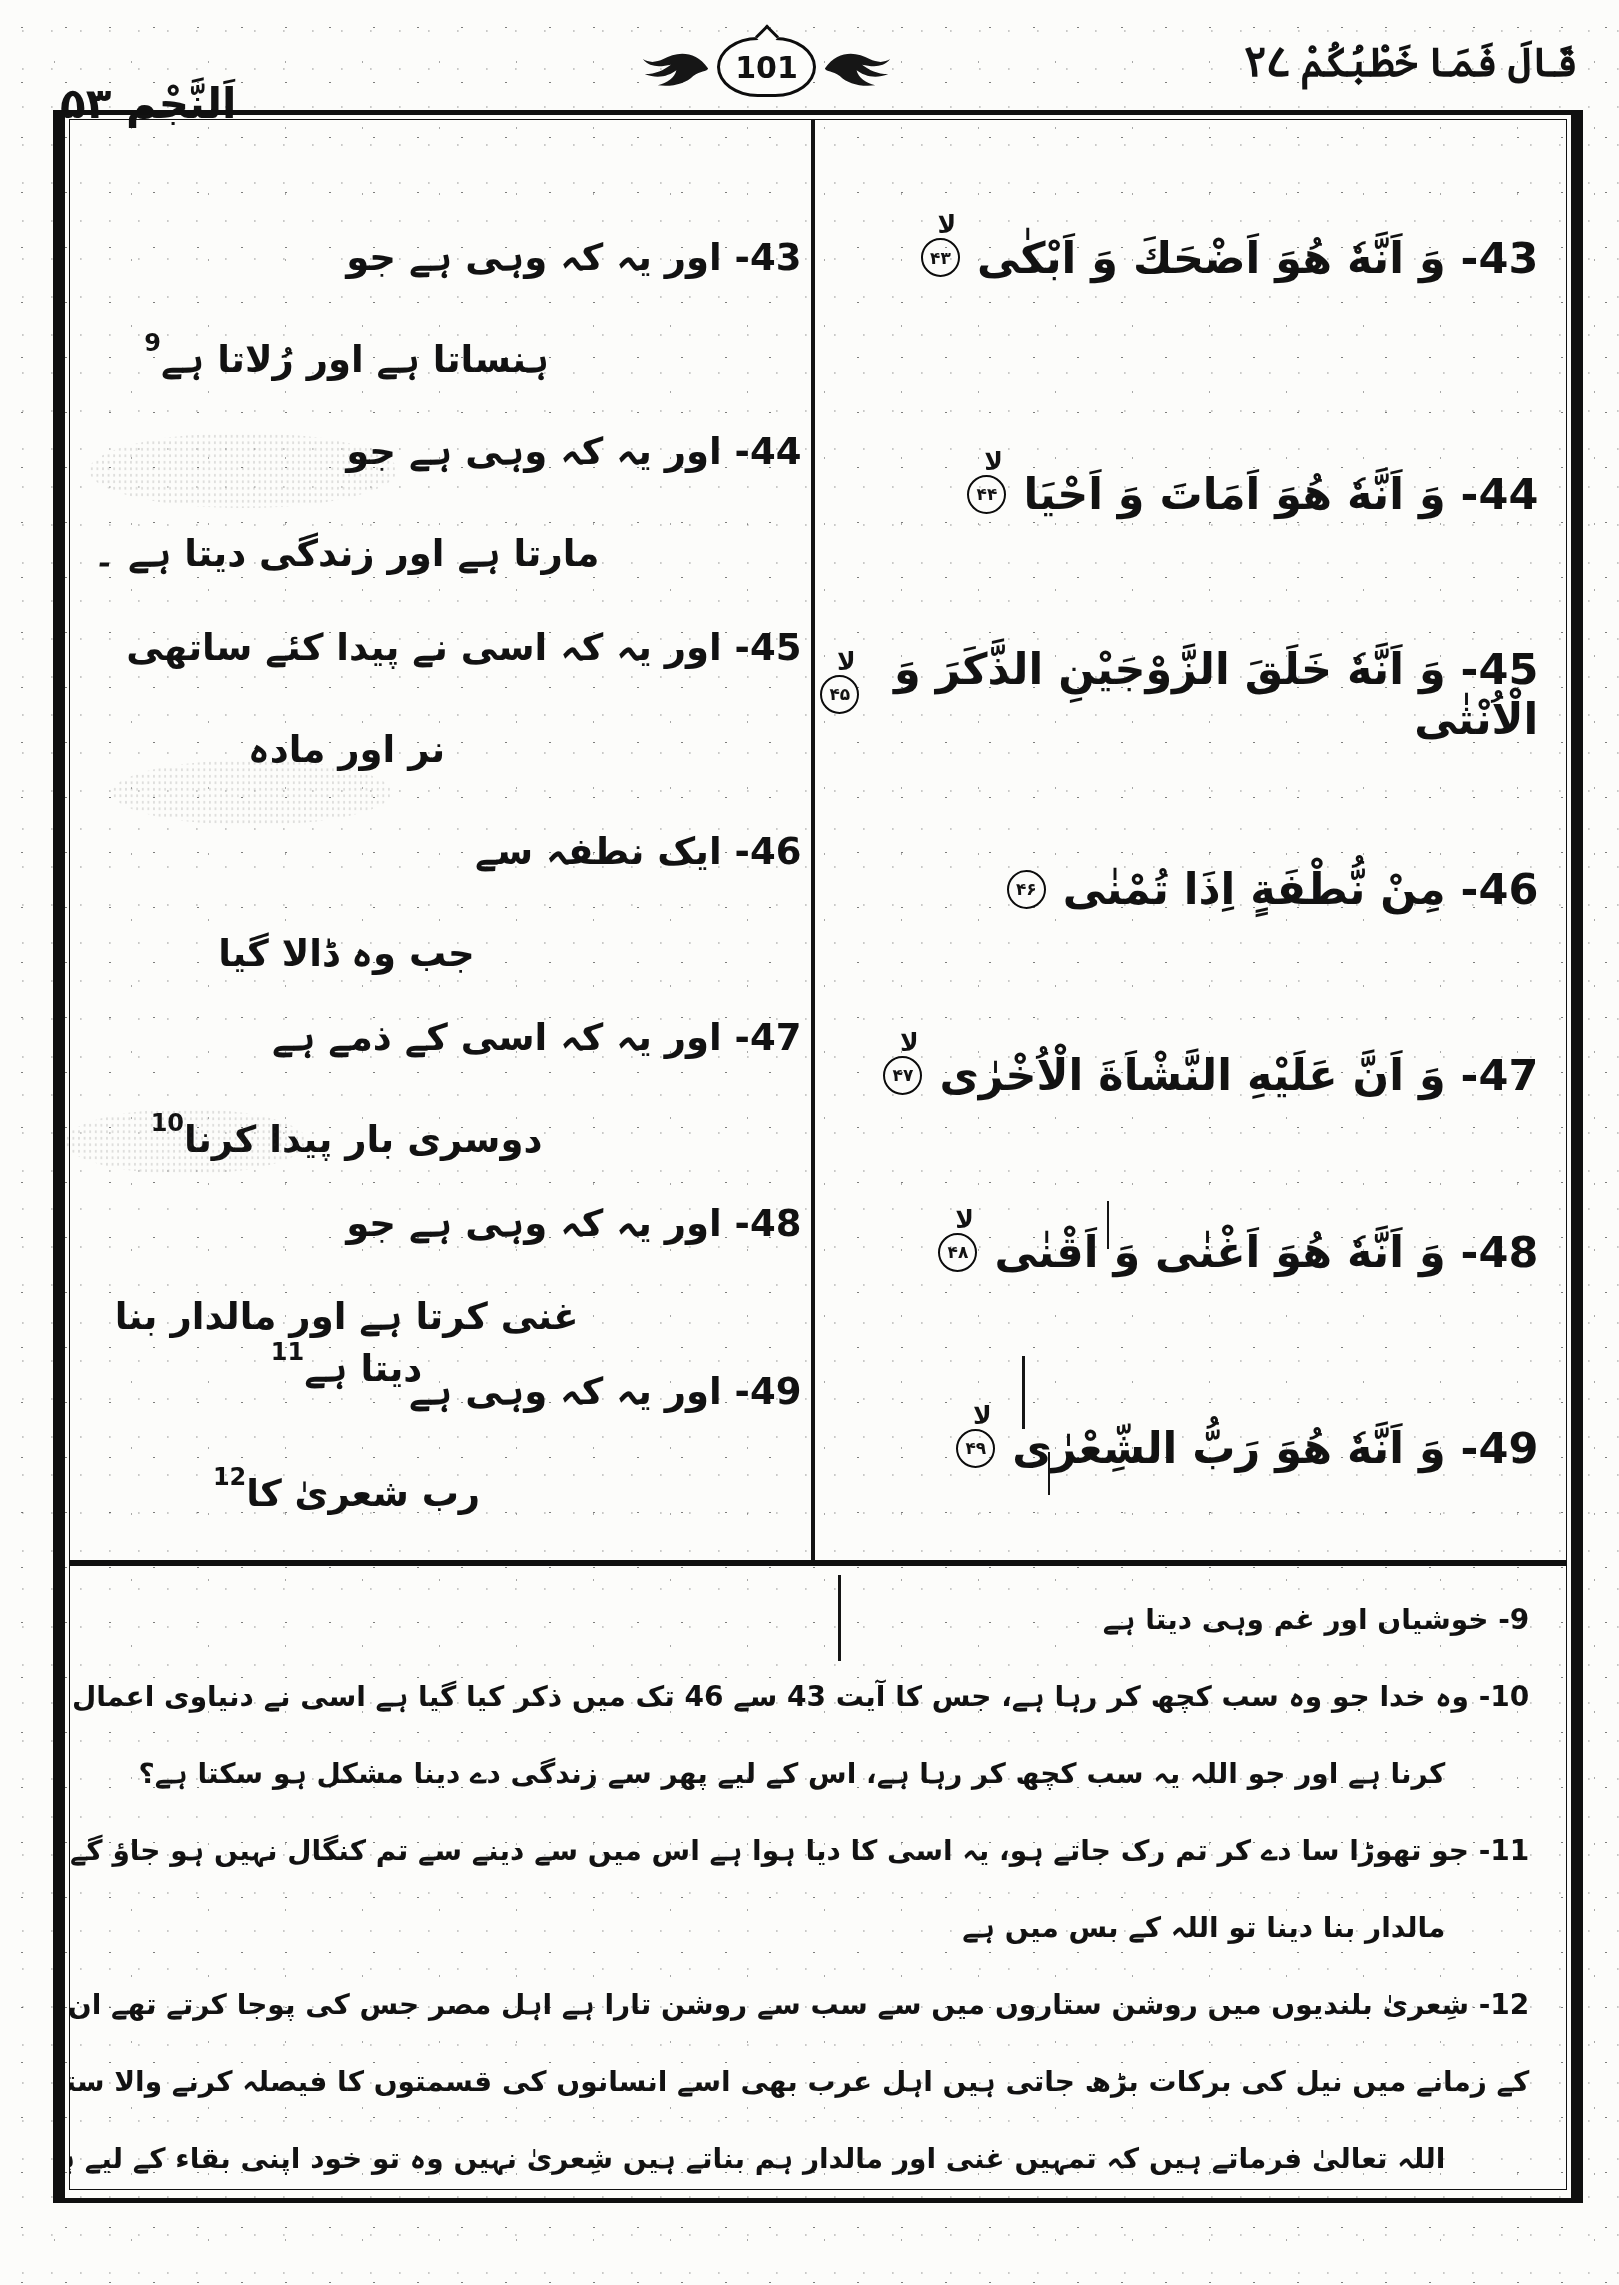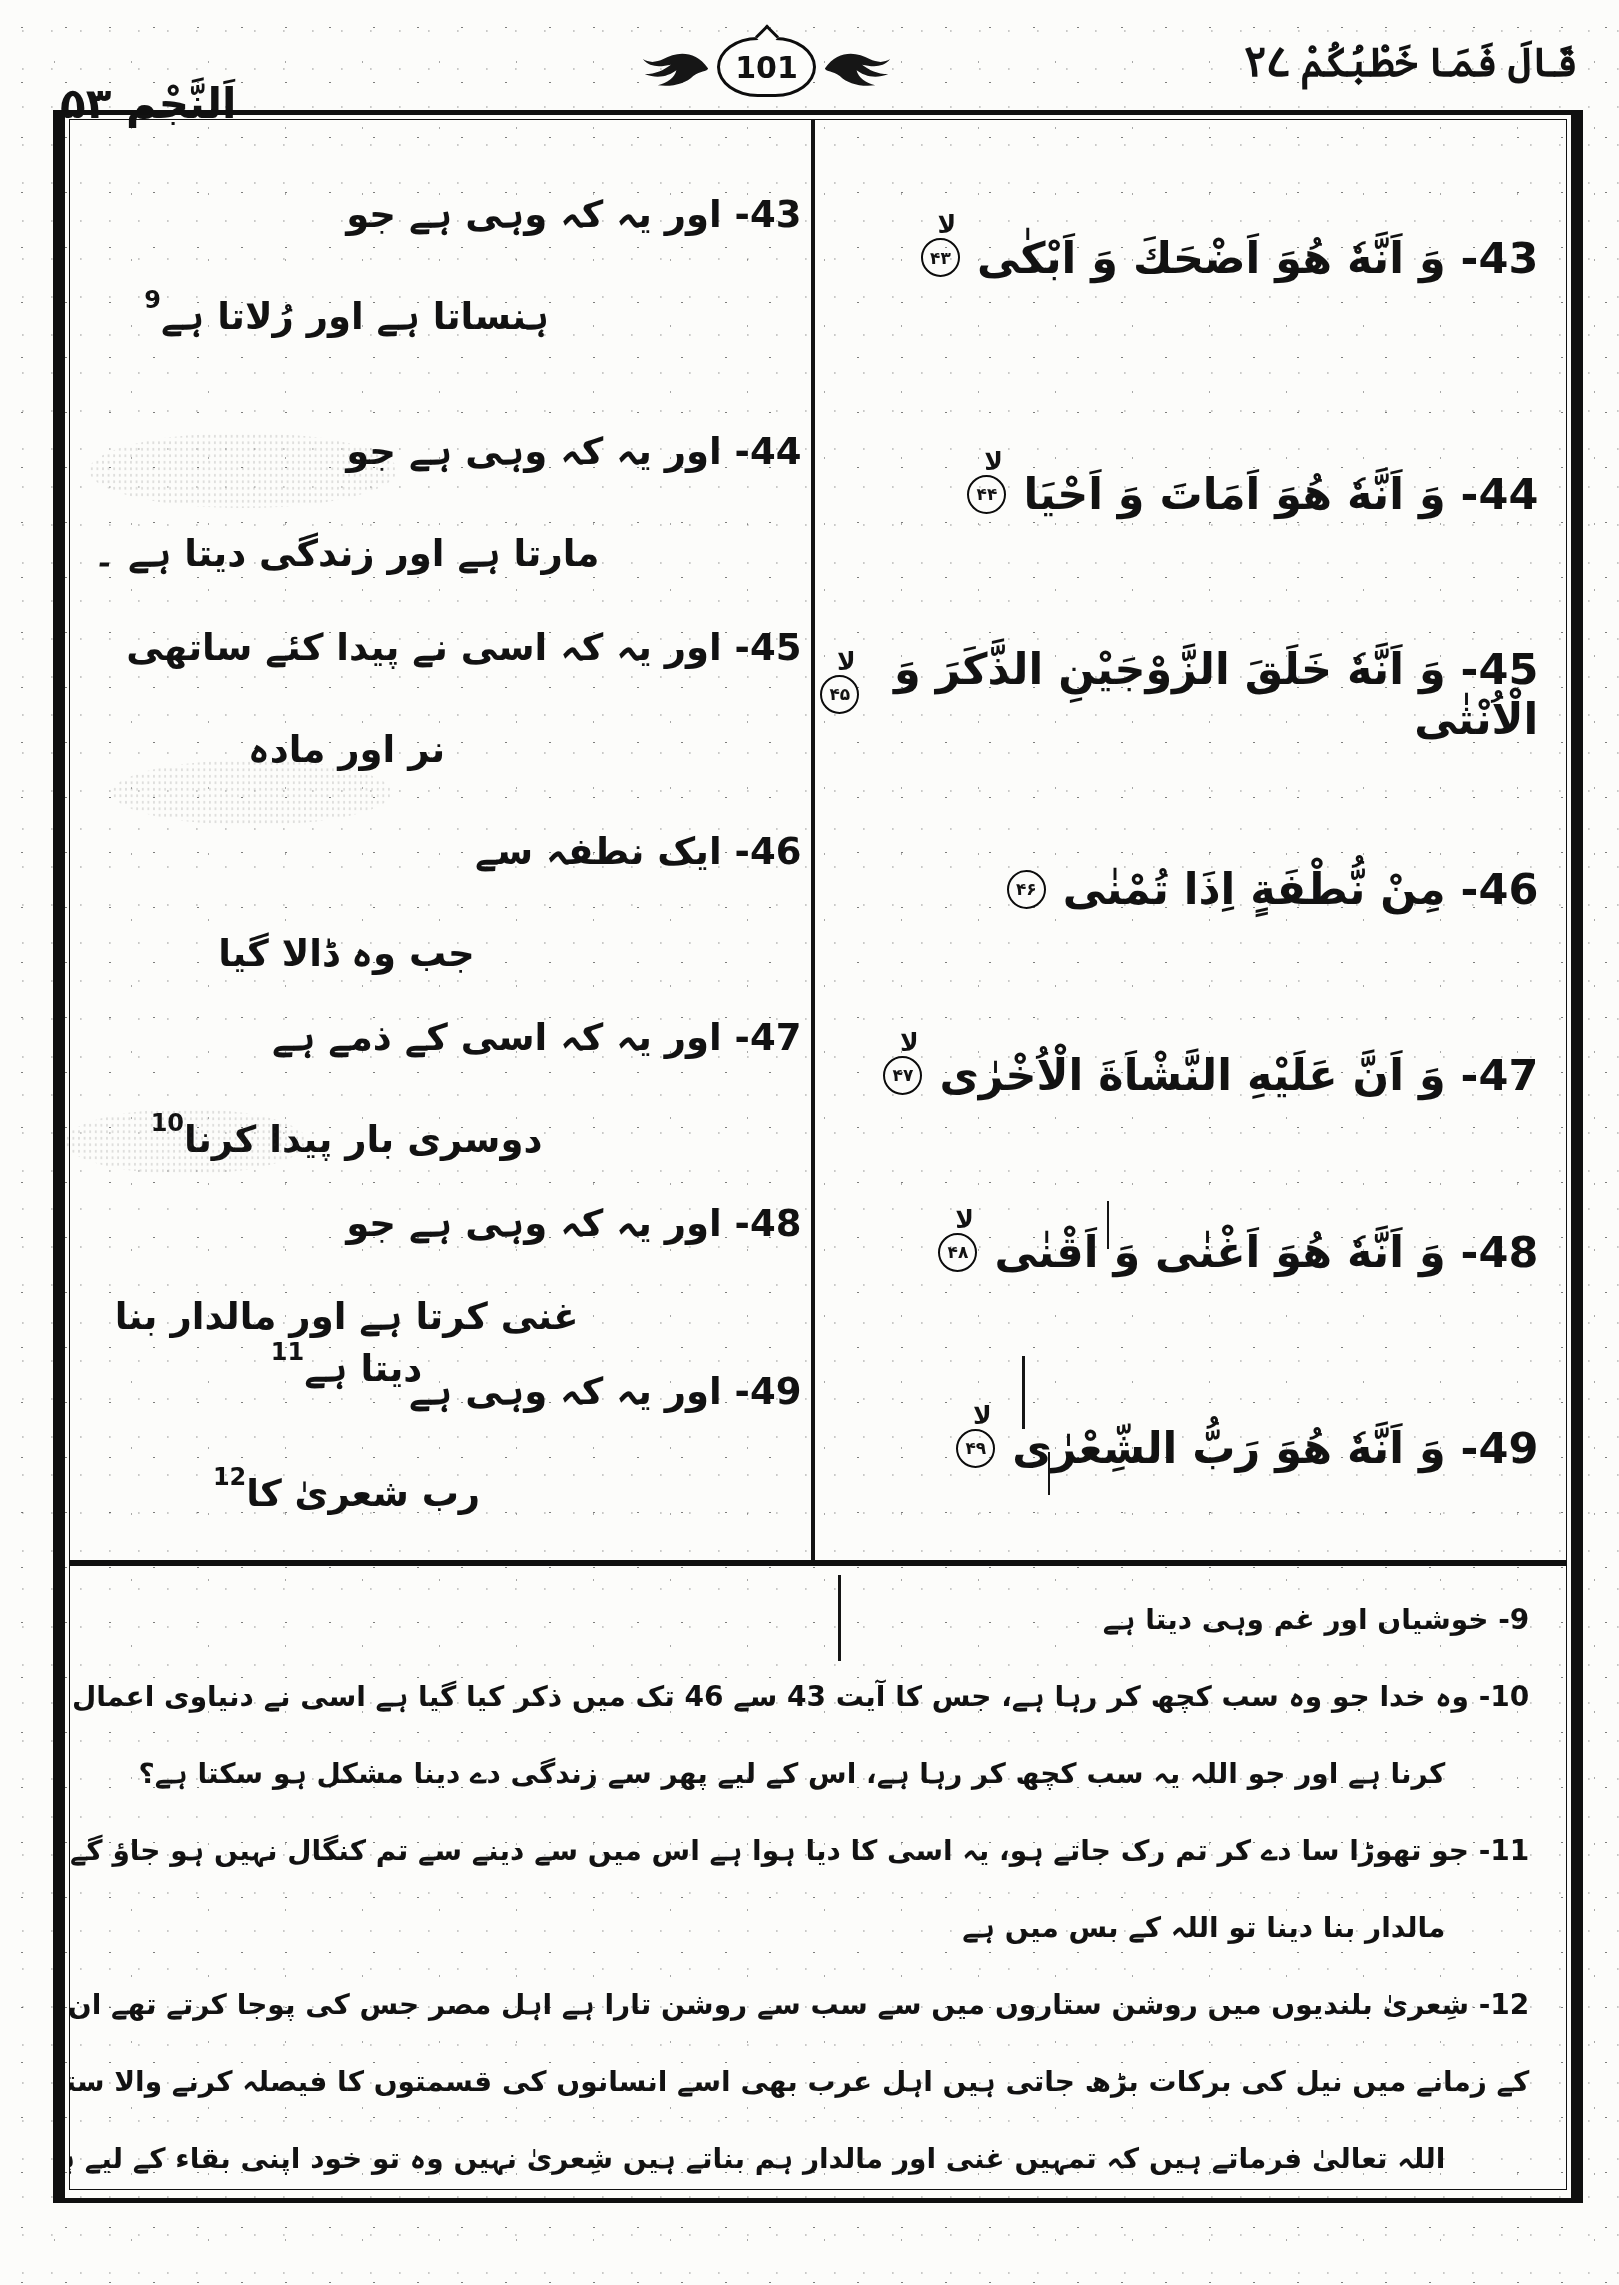--- a/index.html
+++ b/index.html
@@ -40,21 +40,21 @@
   .verse-row:nth-child(2){height:13.6%;}
   .verse-row:nth-child(3){height:14.2%;}
   .verse-row:nth-child(4){height:12.9%;}
   .verse-row:nth-child(5){height:12.9%;}
   .verse-row:nth-child(6){height:11.7%;}
   .verse-row:nth-child(7){height:15.5%;}
   .u-cell{width:741px;box-sizing:border-box;padding:0 9.3px 0 13px;}
   .a-cell{flex:1;border-left:4.7px solid #131313;display:flex;align-items:center;
           justify-content:flex-end;padding-right:28px;box-sizing:border-box;}
   .urdu-l1{text-align:right;font-size:37px;font-weight:600;margin-top:34px;}
-  .verse-row:nth-child(1) .urdu-l1{margin-top:73px;}
+  .verse-row:nth-child(1) .urdu-l1{margin-top:116px;}
   .urdu-l2{text-align:center;font-size:37px;font-weight:600;margin-top:50px;padding-right:191px;}
   .urdu-l2 sup{font-size:24px;font-weight:bold;vertical-align:20.5px;}
   .a-line{display:inline-flex;align-items:center;gap:17px;font-size:43px;font-weight:bold;}
   .ayah{position:relative;display:inline-block;margin-left:5.6px;}
   .circle{width:39px;height:39px;border:2.8px solid #0b0b0b;border-radius:50%;
           display:flex;align-items:center;justify-content:center;
           font-size:17px;font-weight:bold;box-sizing:border-box;}
   .waqf{position:absolute;top:-28px;right:3.7px;font-size:25px;font-weight:bold;}
   
   .fn-area{flex:1;border-top:6.5px solid #101010;padding:15px 37px 7.5px 22.4px;overflow:hidden;}

